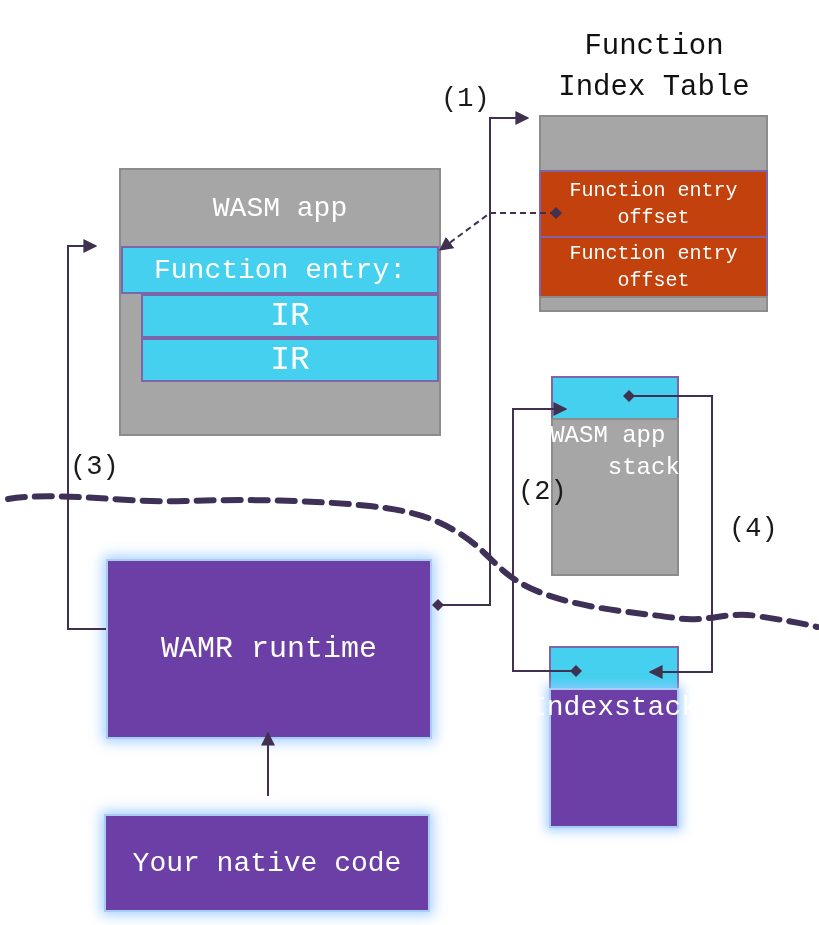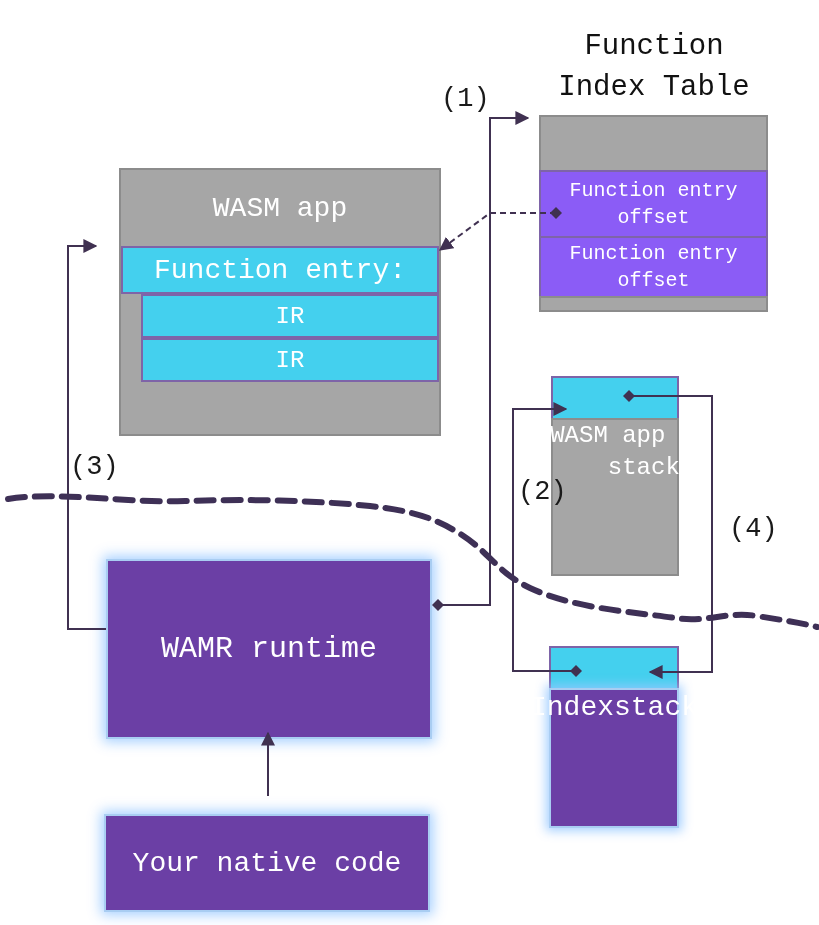--- a/index.html
+++ b/index.html
@@ -5,33 +5,33 @@
   * { margin:0; padding:0; box-sizing:border-box; }
   html,body { background:#ffffff; }
   body { font-family:"Liberation Sans", sans-serif; }
   .canvas { position:relative; width:819px; height:925px; background:#ffffff; overflow:hidden;font-family:Liberation Mono, monospace; }
   .abs { position:absolute; }
 
   
   .fit-title { left:538px; top:26px; width:232px; text-align:center; font-size:29px; line-height:41px; color:#111; }
   .fit-box { left:539px; top:115px; width:229px; }
   .row-gray-top { height:57px; background:#a6a6a6; border:2px solid #8c8c8c; }
-  .row-cyan { background:#8b5cf6; border:2px solid #7e64a8; color:#fff; font-size:20px; line-height:1.35;
+  .row-cyan { background:#c2410c; border:2px solid #7e64a8; color:#fff; font-size:20px; line-height:1.35;
               text-align:center; display:flex; flex-direction:column; justify-content:center; margin-top:-2px; }
   .row-cyan.r1 { height:68px; }
   .row-cyan.r2 { height:62px; }
   .row-gray-bottom { height:16px; background:#a6a6a6; border:2px solid #8c8c8c; margin-top:-2px; }
 
   
   .wasm-app { left:119px; top:168px; width:322px; background:#a6a6a6; border:2px solid #8c8c8c; }
   .wa-header { height:76px; color:#fff; font-size:28px; display:flex; align-items:center; justify-content:center; }
   .wa-cyan { background:#44d0ee; border:2px solid #7e64a8; color:#fff; text-align:center;
              display:flex; align-items:center; justify-content:center; }
   .wa-fn { height:48px; font-size:28px; }
-  .wa-ir { height:44px; font-size:24px;margin-left:20px; }
+  .wa-ir { height:44px; font-size:33px;margin-left:20px; }
   .wa-footer { height:52px; }
 
   
   .stack-wasm { left:551px; top:376px; width:128px; }
   .stack-native { left:549px; top:646px; width:130px; }
   .cyan-cap { height:44px; background:#44d0ee; border:2px solid #7e64a8; }
   .stack-body { text-align:center; color:#fff; display:flex; justify-content:center; line-height:1.32; margin-top:-2px; }
   .stack-body.gray { height:158px; background:#a6a6a6; border:2px solid #8c8c8c; font-size:24px; }
   .stack-body.purple { height:140px; background:#6b3fa5; border:2px solid #a9cdf2; font-size:28px;
                        box-shadow:0 0 10px 3px rgba(150,200,255,.85); }

